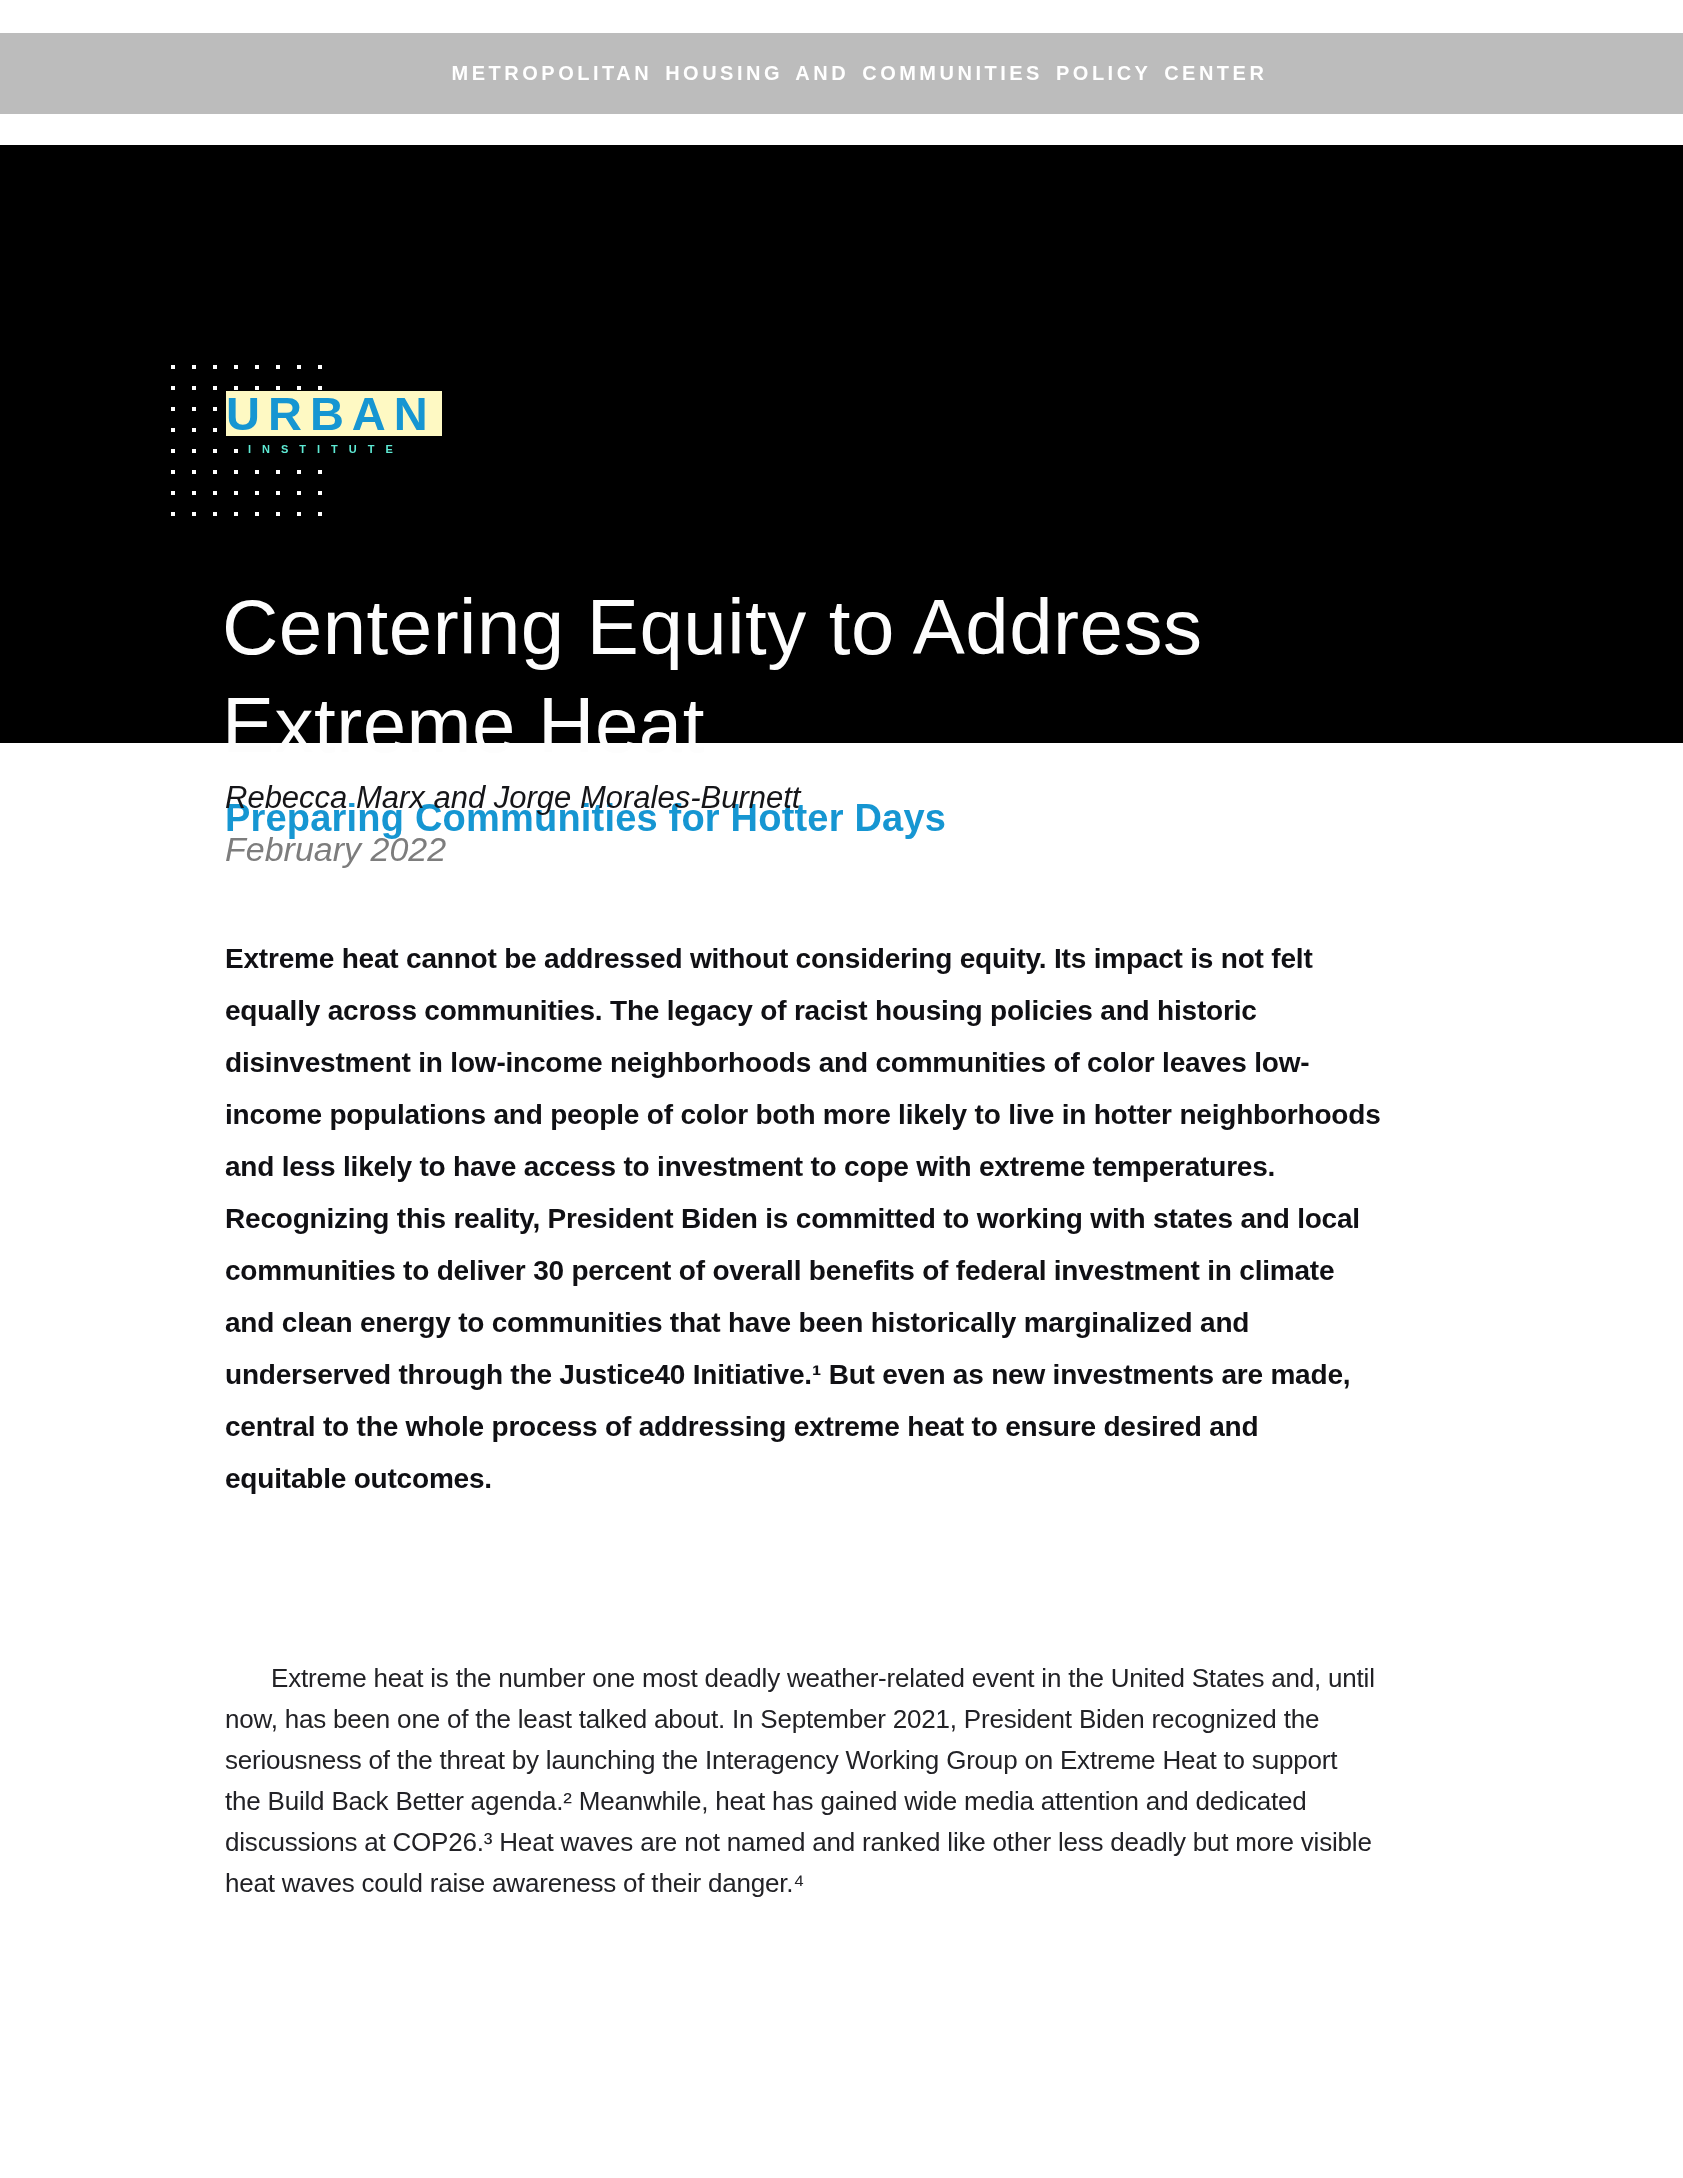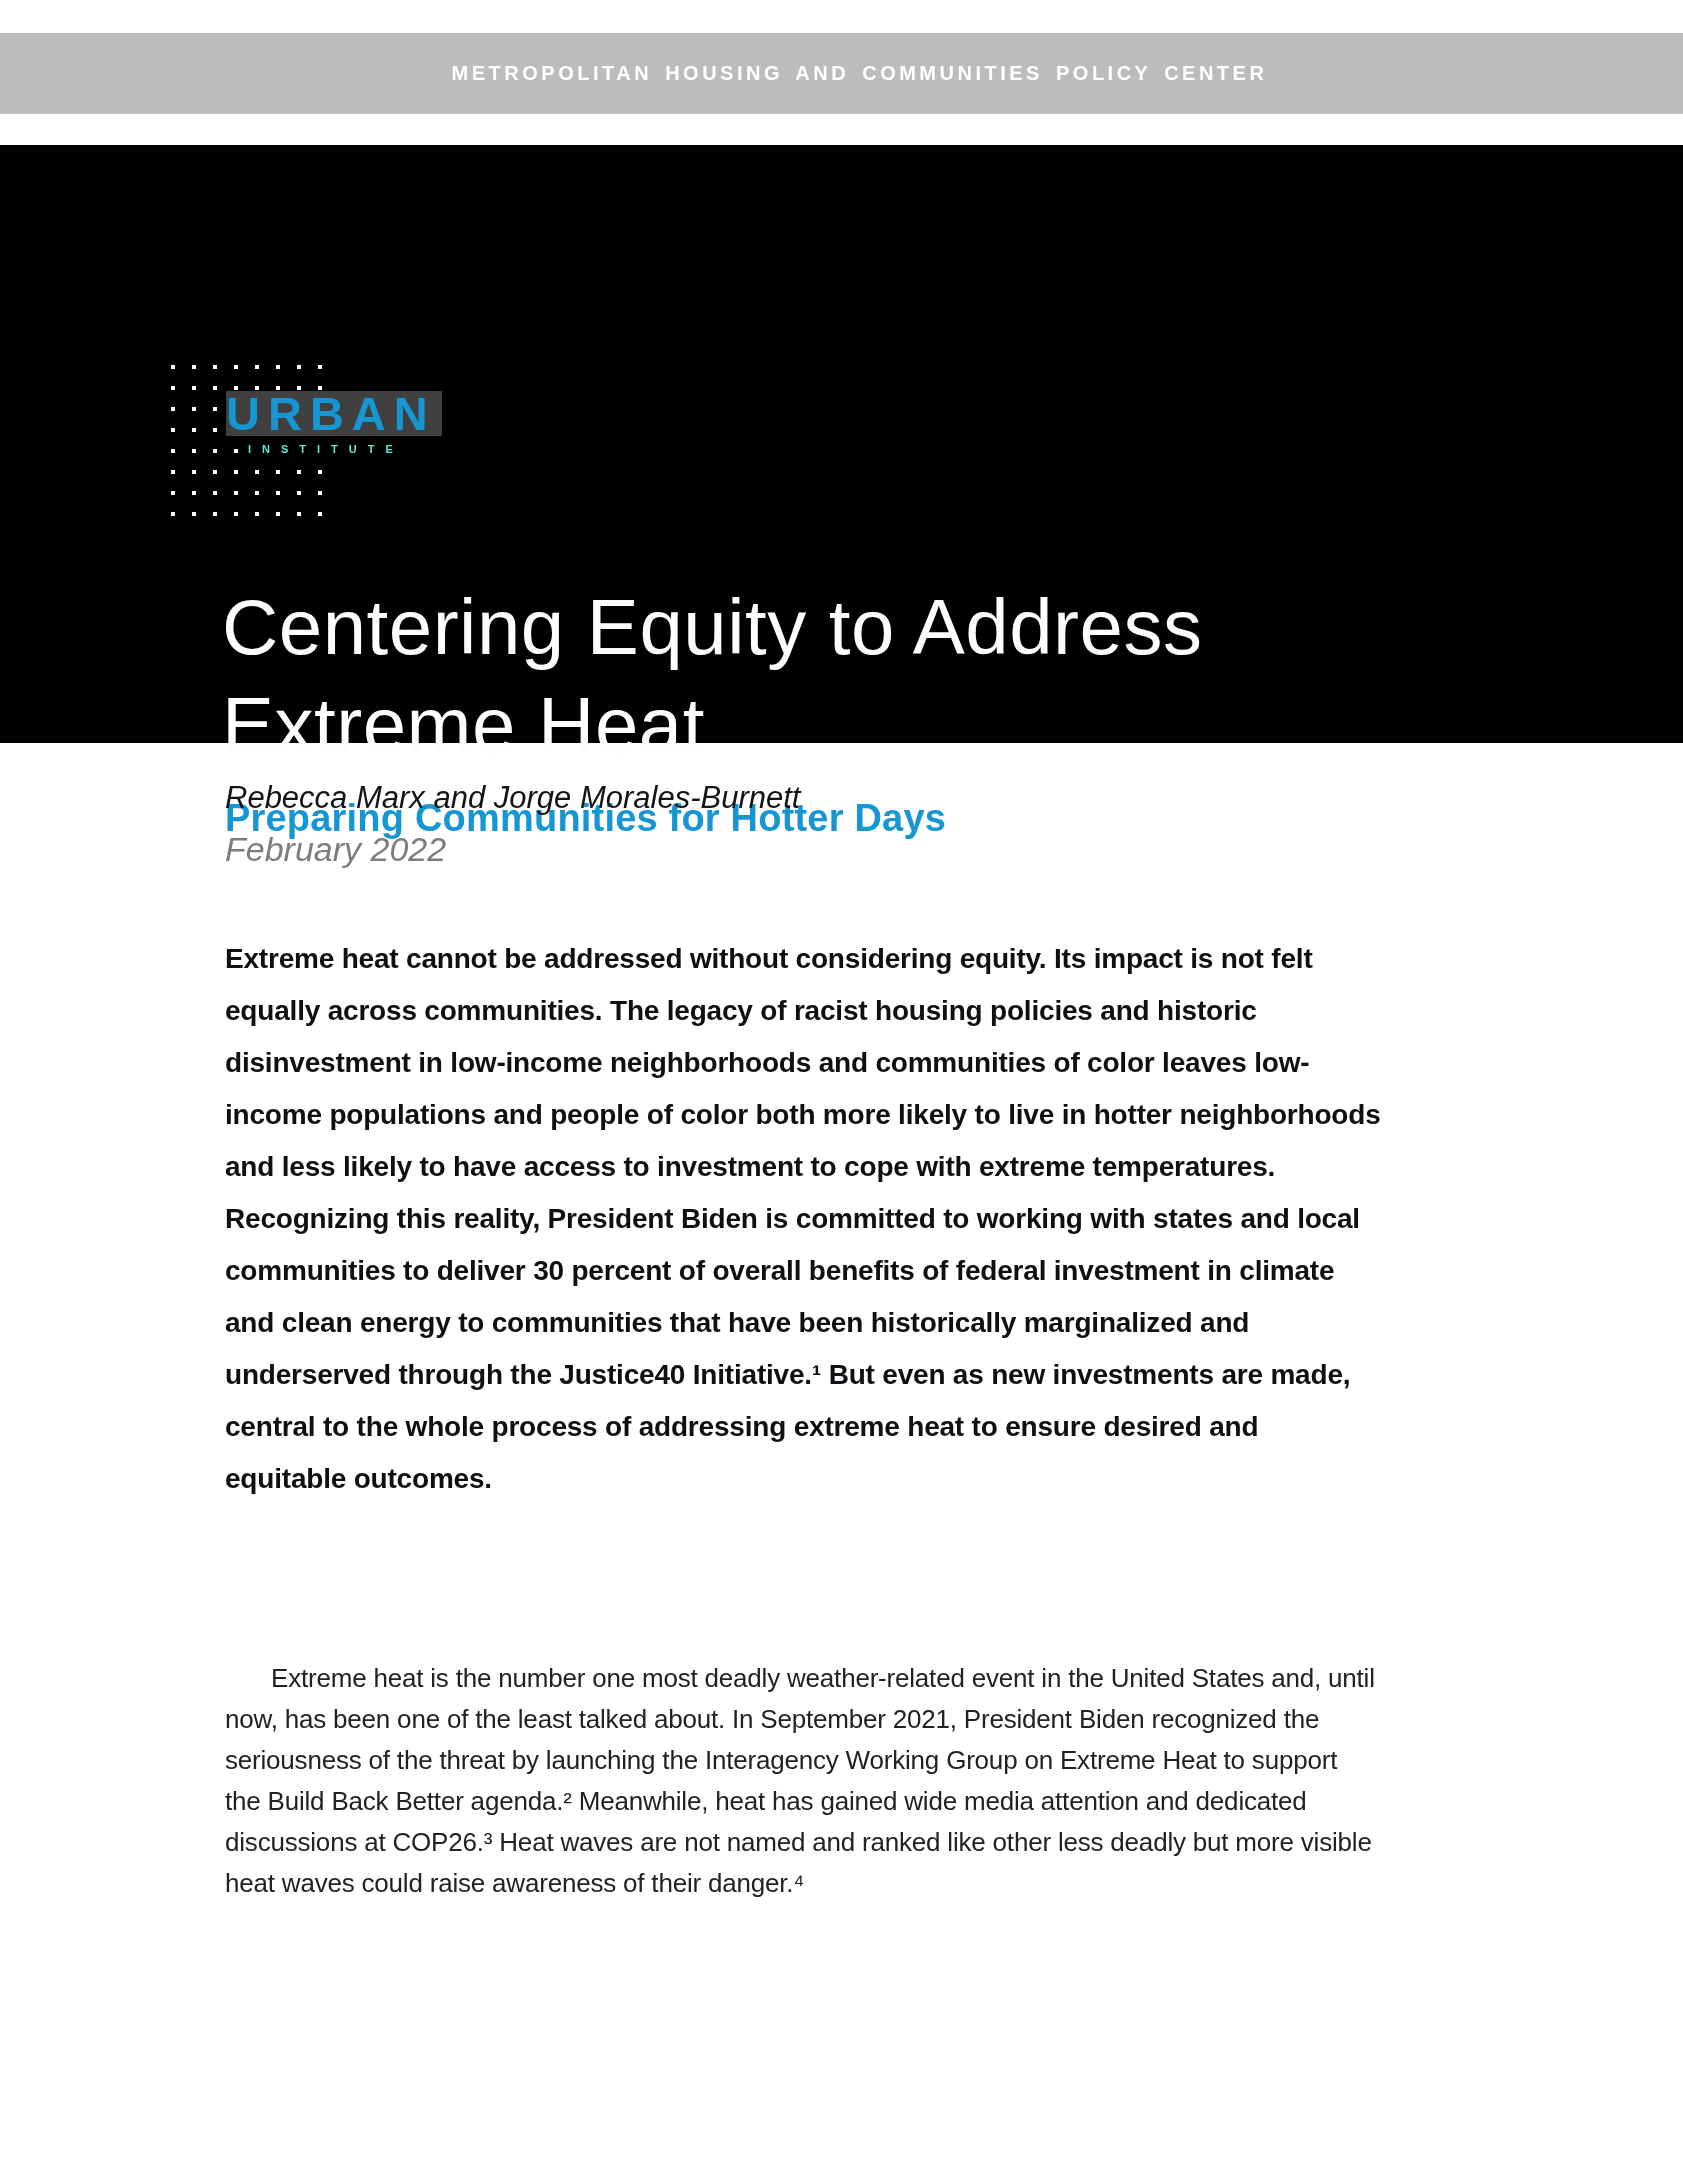--- a/index.html
+++ b/index.html
@@ -19,21 +19,21 @@
   
   .black-block { position:absolute; left:0; top:145px; width:1683px; height:598px; background:#000000; }
   
   .dots {
     position:absolute; left:170px; top:219px; width:156px; height:156px;
     background-image:radial-gradient(circle 2.2px at 3px 3px, #ffffff 99%, transparent 100%);
     background-size:21px 21px;
   }
   .logo-urban {
     position:absolute; left:226px; top:246px; height:45px; line-height:45px;
-    background:#404040; padding-right:6px;
+    background:#fef9c3; padding-right:6px;
     font-size:47px; font-weight:800; letter-spacing:8px; color:#1696d2;text-align:center;
   }
   .logo-institute {
     position:absolute; left:248px; top:291px; height:26px; line-height:26px;
     background:#000000; padding-right:6px;
     font-size:11px; font-weight:bold; letter-spacing:11px; color:#5eead4;
   }
   
   .title {
     position:absolute; left:222px; top:433px; width:1386px;

